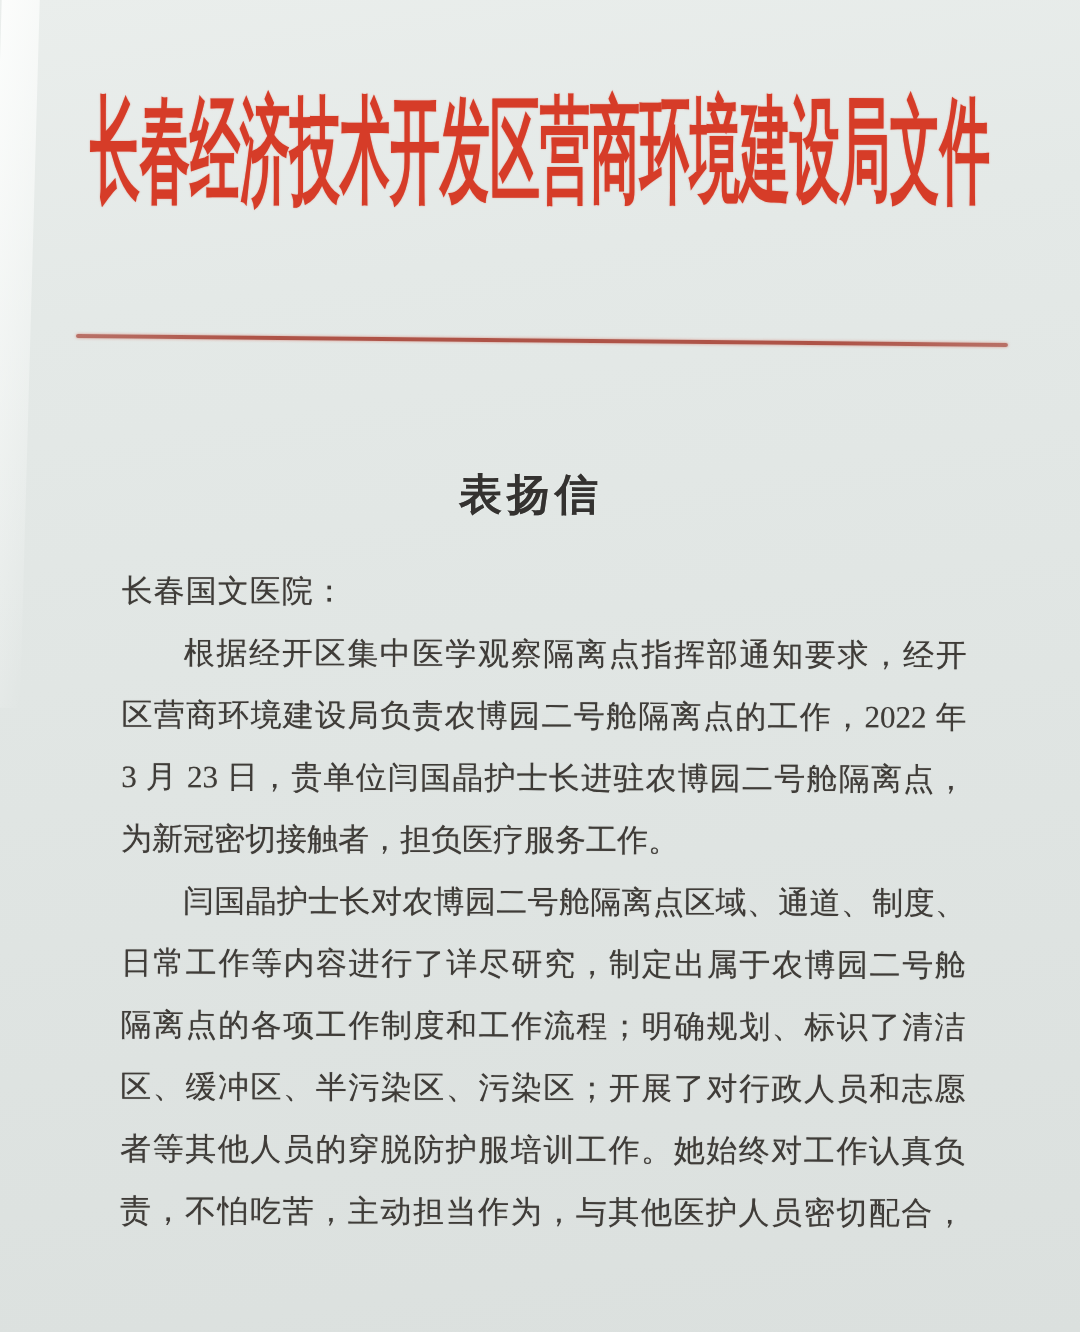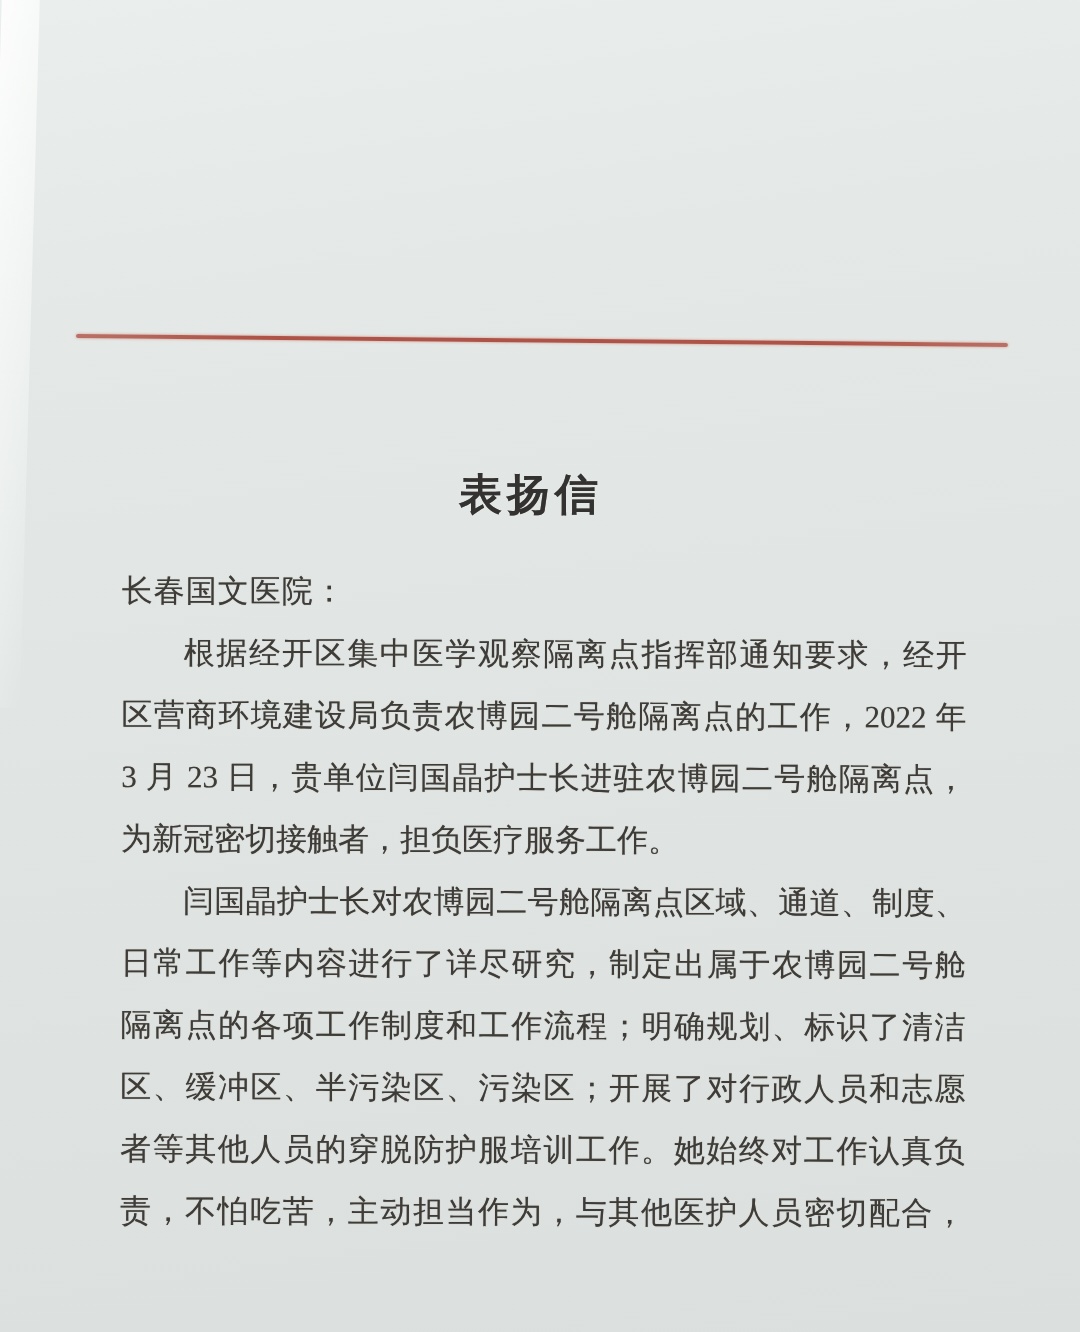--- a/index.html
+++ b/index.html
@@ -68,20 +68,23 @@
   .line.no-justify{text-align:left;text-align-last:left;}
   .line.indent{text-indent:2em;}
   .salutation{letter-spacing:1px;}
 </style>
 </head>
 <body>
 
 <div class="page">
   <div class="photo-edge"></div>
 
+  <div class="letterhead">
+    <span class="letterhead-text">长春经济技术开发区营商环境建设局文件</span>
+  </div>
 
   <div class="red-rule"></div>
 
   <div class="doc-title">表扬信</div>
 
   <div class="textblock">
     <div class="line salutation no-justify">长春国文医院：</div>
     <div id="body-lines">
         <div class="line indent">根据经开区集中医学观察隔离点指挥部通知要求，经开</div>
         <div class="line">区营商环境建设局负责农博园二号舱隔离点的工作，2022 年</div>

